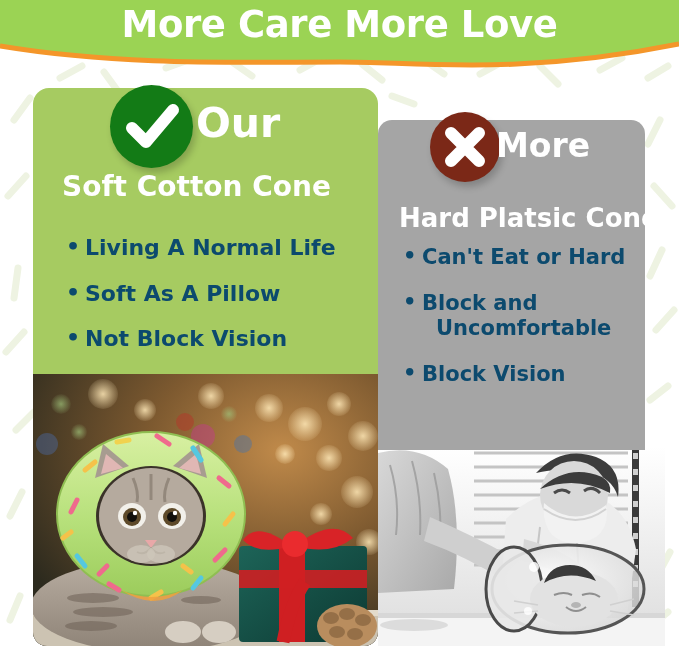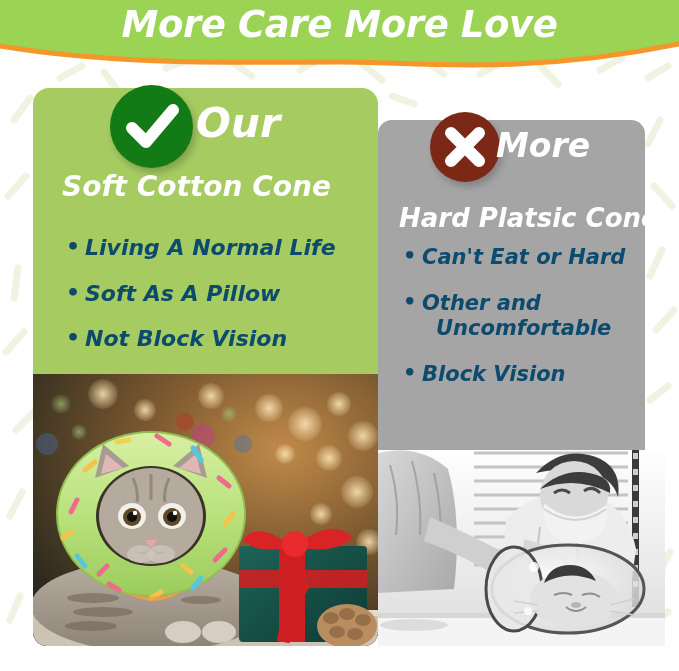--- a/index.html
+++ b/index.html
@@ -10,21 +10,20 @@
   }
   body {
     font-family: "Liberation Sans", sans-serif;
   }
   #stage {
     position: relative;
     width: 679px;
     height: 671px;
     overflow: hidden;
     background: #ffffff;
-    font-style: italic;
   }
 
   
   .confetti-bg {
     position: absolute;
     left: 0; top: 0;
     width: 679px; height: 671px;
     z-index: 0;
   }
 
@@ -412,21 +411,21 @@
     <svg width="70" height="70" viewBox="0 0 70 70" aria-hidden="true">
       <path d="M21 21 L49 49 M49 21 L21 49" fill="none" stroke="#ffffff" stroke-width="12" stroke-linecap="round"></path>
     </svg>
   </div>
   <div class="panel-heading heading-other">More</div>
   <div class="panel-subtitle subtitle-other">Hard Platsic Cone</div>
 
   <ul class="bullets bullets-other">
     <li>Can't Eat or Hard</li>
     <li>
-      <span>Other and</span>
+      <span>Block and</span>
       <span class="bullet-line2">Uncomfortable</span>
     </li>
     <li>Block Vision</li>
   </ul>
 
   <div class="photo photo-other">
     <svg width="287" height="199" viewBox="0 0 287 199" aria-hidden="true">
       <defs>
         <linearGradient id="windowG" x1="0" y1="0" x2="0" y2="1">
           <stop offset="0%" stop-color="#ffffff"></stop>

